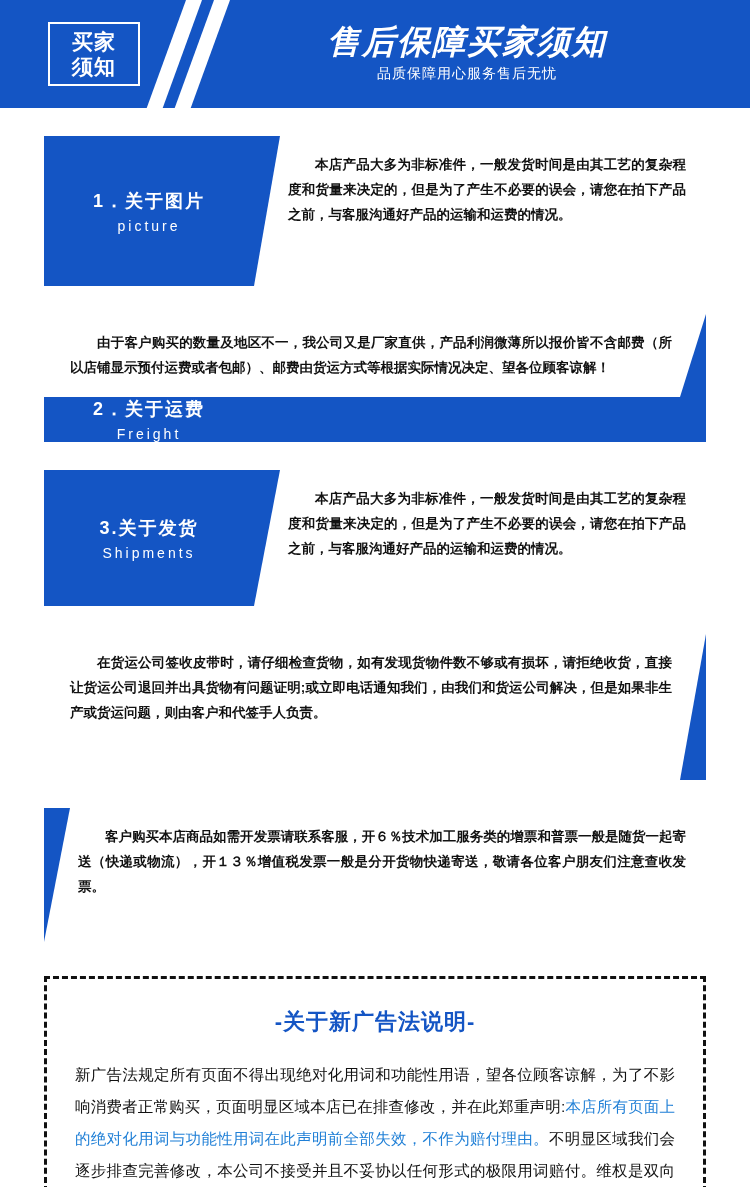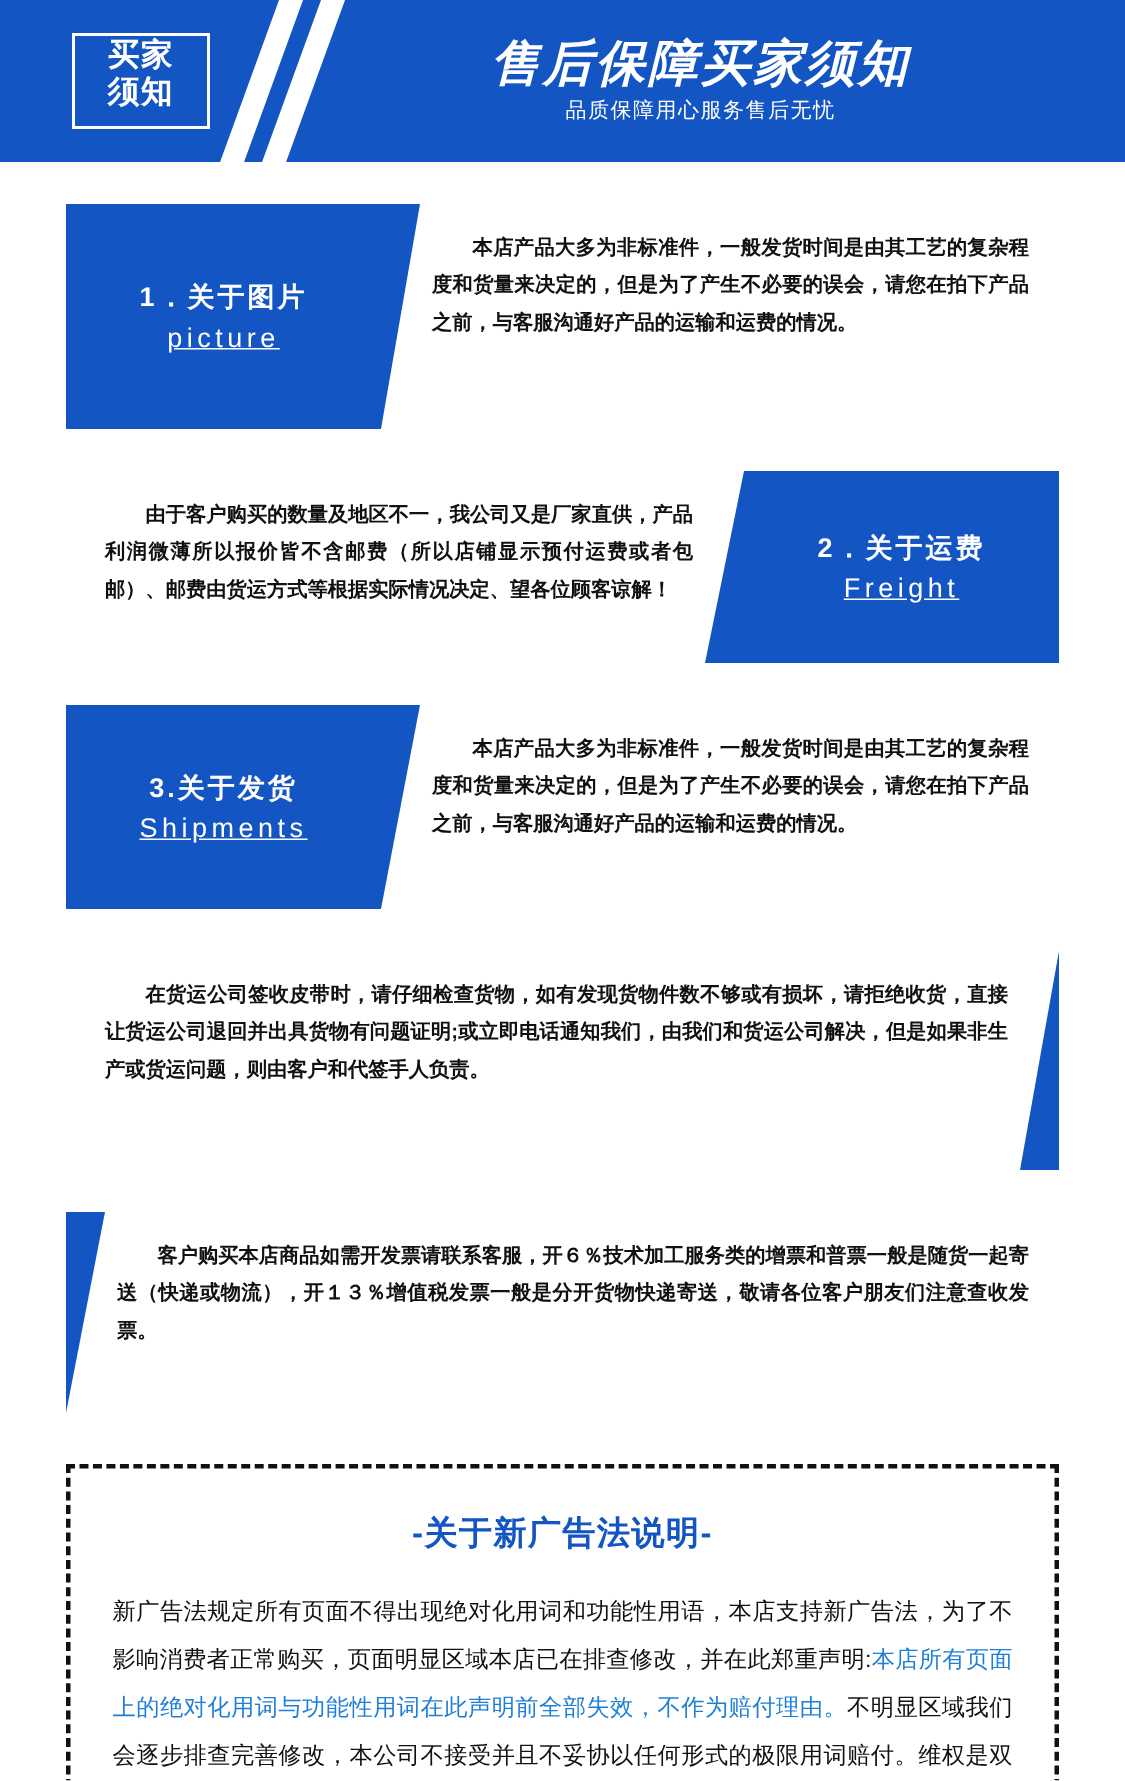--- a/index.html
+++ b/index.html
@@ -29,20 +29,21 @@
     position: absolute;
     left: 48px;
     top: 22px;
     width: 92px;
     height: 64px;
     border: 2px solid #ffffff;
     color: #ffffff;
     display: flex;
     flex-direction: column;
     align-items: center;
+    justify-content: center;
     line-height: 1.2;
   }
   .header-badge span {
     font-size: 21px;
     font-weight: bold;
     letter-spacing: 1px;
   }
   .slash {
     position: absolute;
     top: -10px;
@@ -95,24 +96,23 @@
     z-index: 2;
   }
   .sec-label .cn {
     font-size: 18px;
     font-weight: bold;
     letter-spacing: 2px;
     white-space: nowrap;
   }
   .sec-label .en {
     margin-top: 5px;
-    font-size: 18px;
+    font-size: 14px;
     letter-spacing: 3px;
     white-space: nowrap;
-    text-decoration: underline;
   }
   .sec-body {
     flex: 1 1 auto;
     position: relative;
     background: #ffffff;
     color: #111111;
     font-size: 13.5px;
     line-height: 25px;
     padding: 16px 20px 14px 26px;
     text-align: justify;
@@ -120,21 +120,21 @@
   
   .section.left-label .sec-body {
     clip-path: polygon(26px 0, 100% 0, 100% 100%, 0 100%);
     padding-left: 34px;
   }
   
   .section.right-label .sec-body {
     clip-path: polygon(0 0, 100% 0, calc(100% - 26px) 100%, 0 100%);
     padding-right: 34px;
   }
-  .section.right-label { flex-direction: row; }
+  .section.right-label { flex-direction: column; }
   .sec-body p { text-indent: 2em; font-weight: bold; }
 
   .sec-h1 { height: 150px; }
   .sec-h2 { height: 128px; }
   .sec-h3 { height: 136px; }
   .sec-h4 { height: 146px; }
   .sec-h5 { height: 134px; }
 
   
   .notice {
@@ -219,17 +219,17 @@
       <div class="sec-body">
         <p>客户购买本店商品如需开发票请联系客服，开６％技术加工服务类的增票和普票一般是随货一起寄送（快递或物流），开１３％增值税发票一般是分开货物快递寄送，敬请各位客户朋友们注意查收发票。</p>
       </div>
     </div>
 
   </div>
 
   <div class="notice">
     <div class="notice-title">-关于新广告法说明-</div>
     <div class="notice-body">
-      <span>新广告法规定所有页面不得出现绝对化用词和功能性用语，本店支持新广告法，为了不影响消费者正常购买，页面明显区域本店已在排查修改，并在此郑重声明:</span><span class="hl">本店所有页面上的绝对化用词与功能性用词在此声明前全部失效，不作为赔付理由。</span><span>不明显区域我们会逐步排查完善修改，本公司不接受并且不妥协以任何形式的极限用词赔付。维权是双向的，希望各位消费者理解，也请职业打假人高抬贵手！</span>
+      <span>新广告法规定所有页面不得出现绝对化用词和功能性用语，望各位顾客谅解，为了不影响消费者正常购买，页面明显区域本店已在排查修改，并在此郑重声明:</span><span class="hl">本店所有页面上的绝对化用词与功能性用词在此声明前全部失效，不作为赔付理由。</span><span>不明显区域我们会逐步排查完善修改，本公司不接受并且不妥协以任何形式的极限用词赔付。维权是双向的，希望各位消费者理解，也请职业打假人高抬贵手！</span>
     </div>
   </div>
 
 </div>
 
 </body></html>

